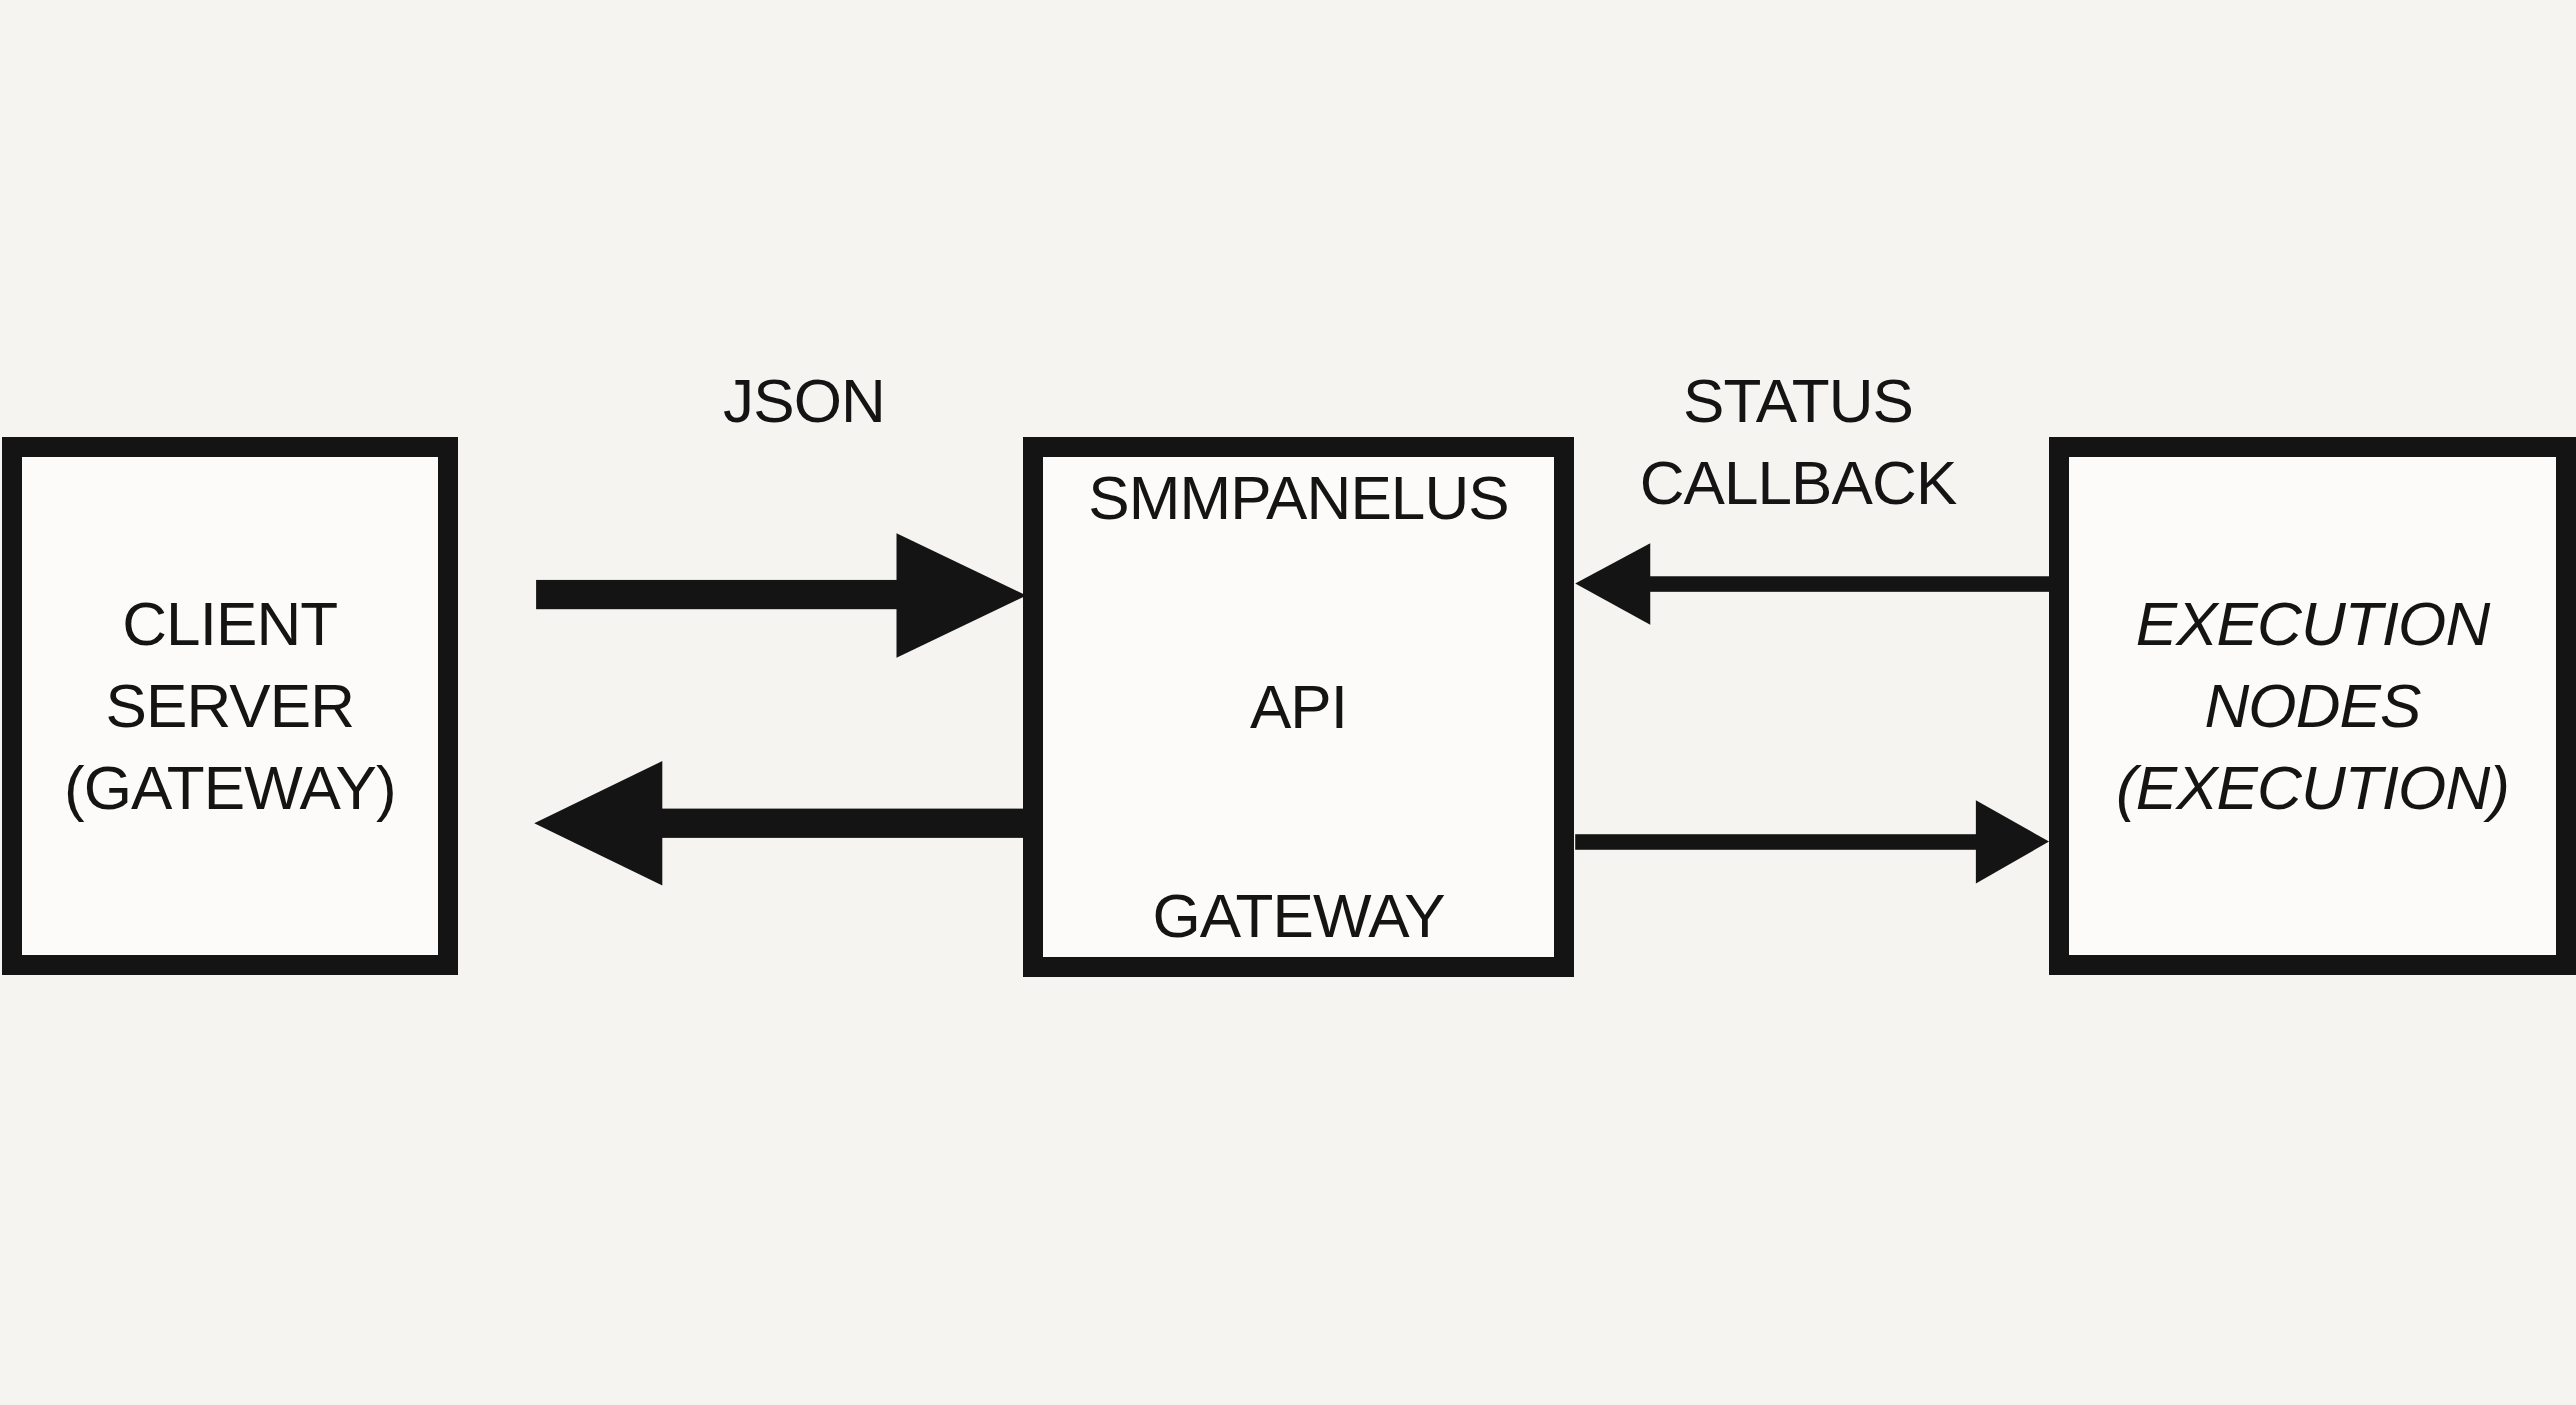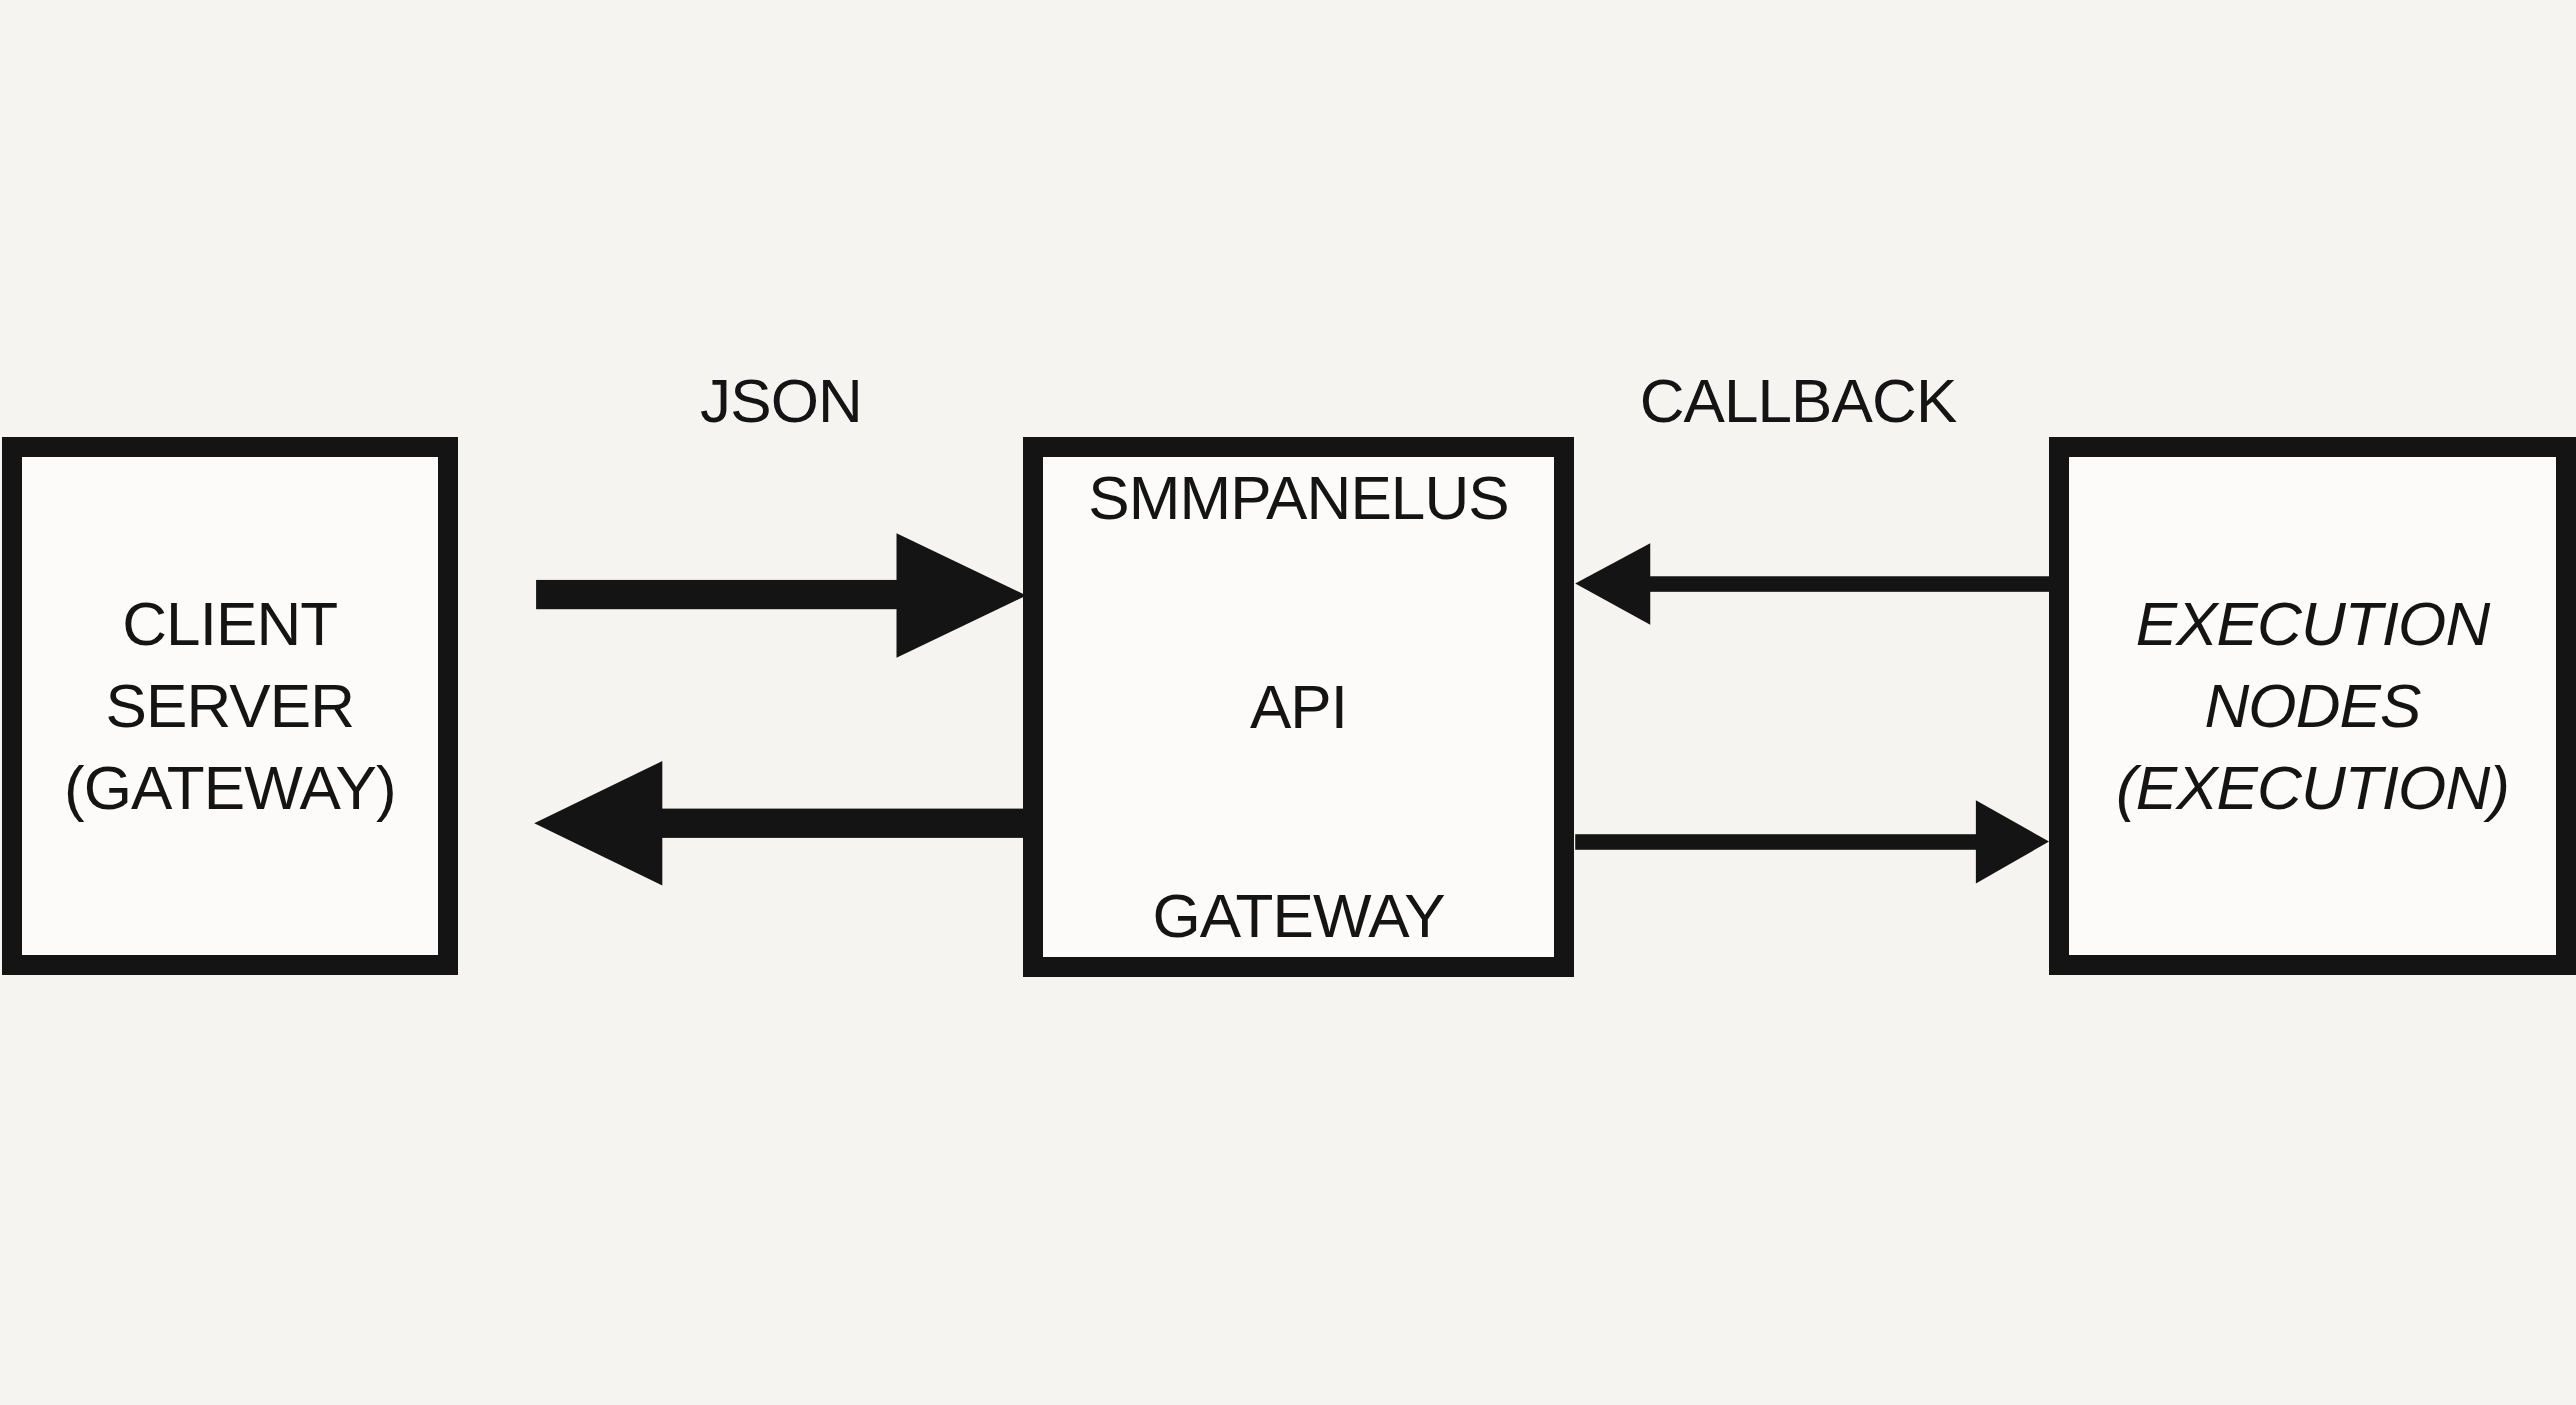--- a/index.html
+++ b/index.html
@@ -38,21 +38,21 @@
     font-weight:500;
     letter-spacing:-0.9px;
     white-space:nowrap;
   }
   .edge-label{
     position:absolute;
     top:360px;
     transform:translateX(-50%);
     text-align:center;
   }
-  .edge-label-json{left:781px;}
+  .edge-label-json{left:804px;}
   .edge-label-status{left:1798px;}
   .arrow-layer{
     position:absolute;
     left:0;top:0;
     width:2576px;
     height:1405px;
     pointer-events:none;
   }
   .arrow-layer rect,
   .arrow-layer polygon{
@@ -100,17 +100,18 @@
     <div class="diagram-text">EXECUTION</div>
     <div class="diagram-text">NODES</div>
     <div class="diagram-text">(EXECUTION)</div>
   </div>
 
   <div class="edge-label edge-label-json">
     <div class="diagram-text">JSON</div>
   </div>
 
   <div class="edge-label edge-label-status">
+    <div class="diagram-text">STATUS</div>
     <div class="diagram-text">CALLBACK</div>
   </div>
 
 </div>
 
 
 </body></html>

